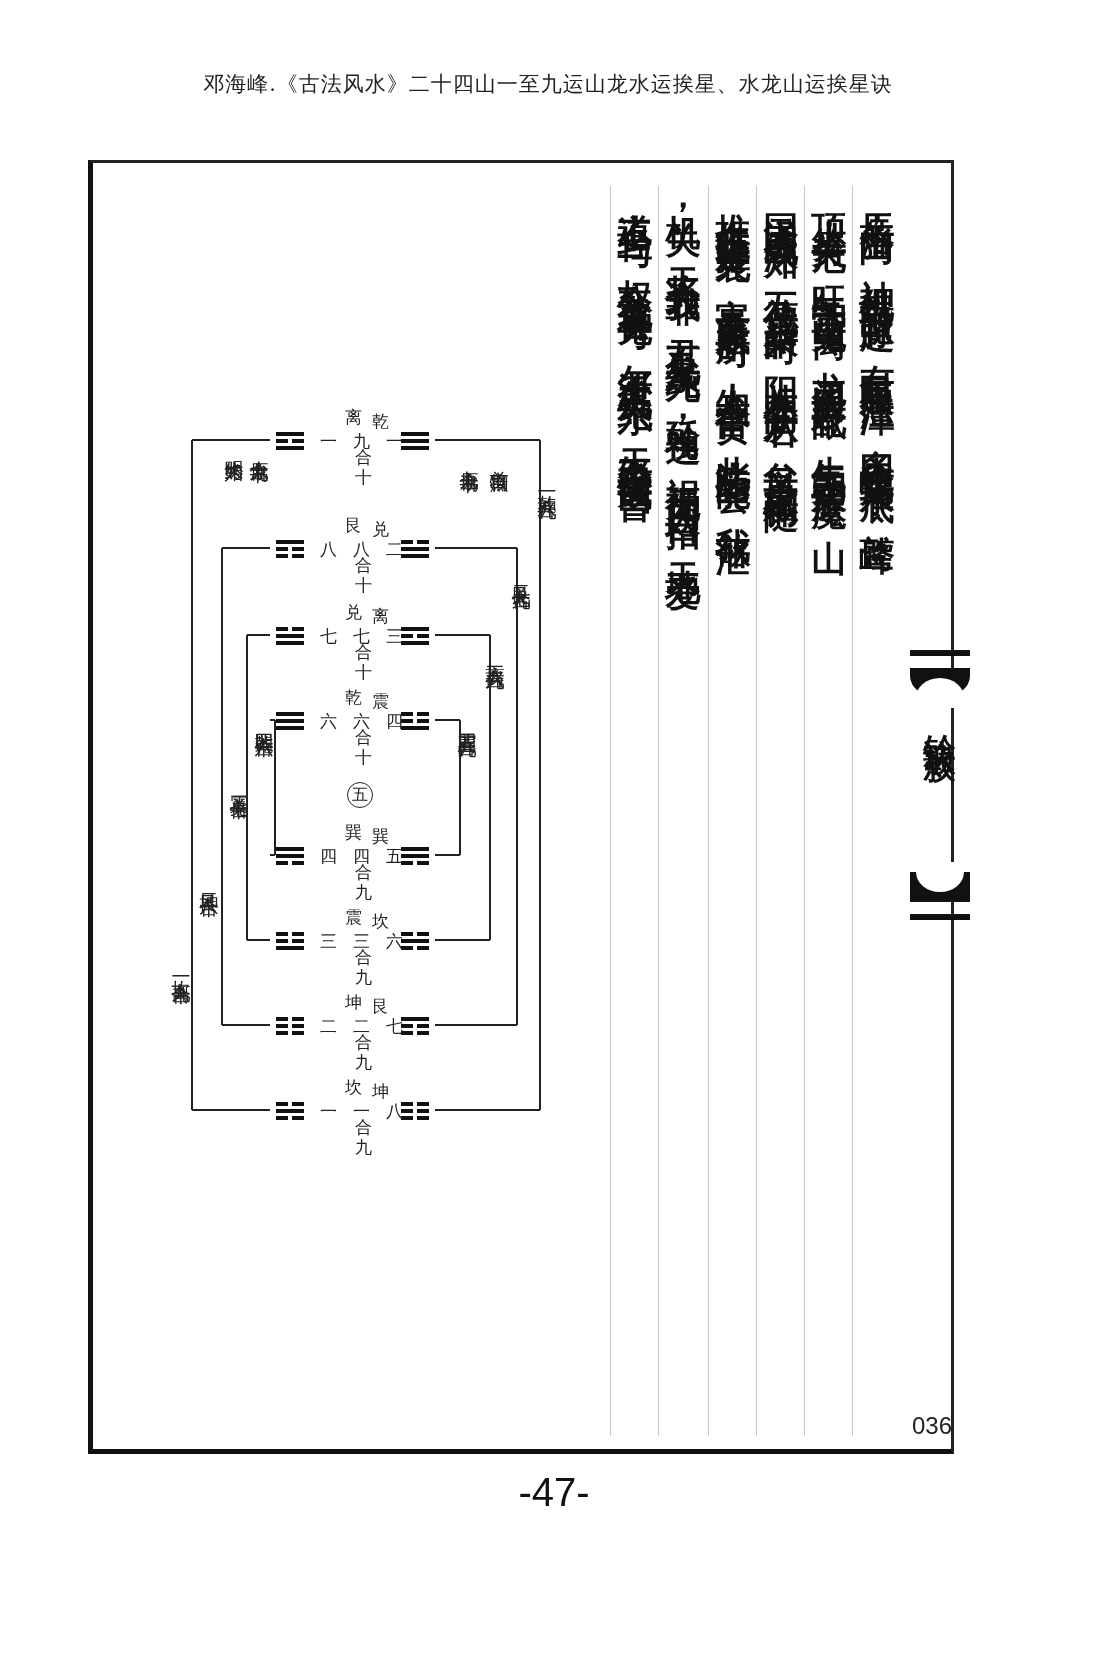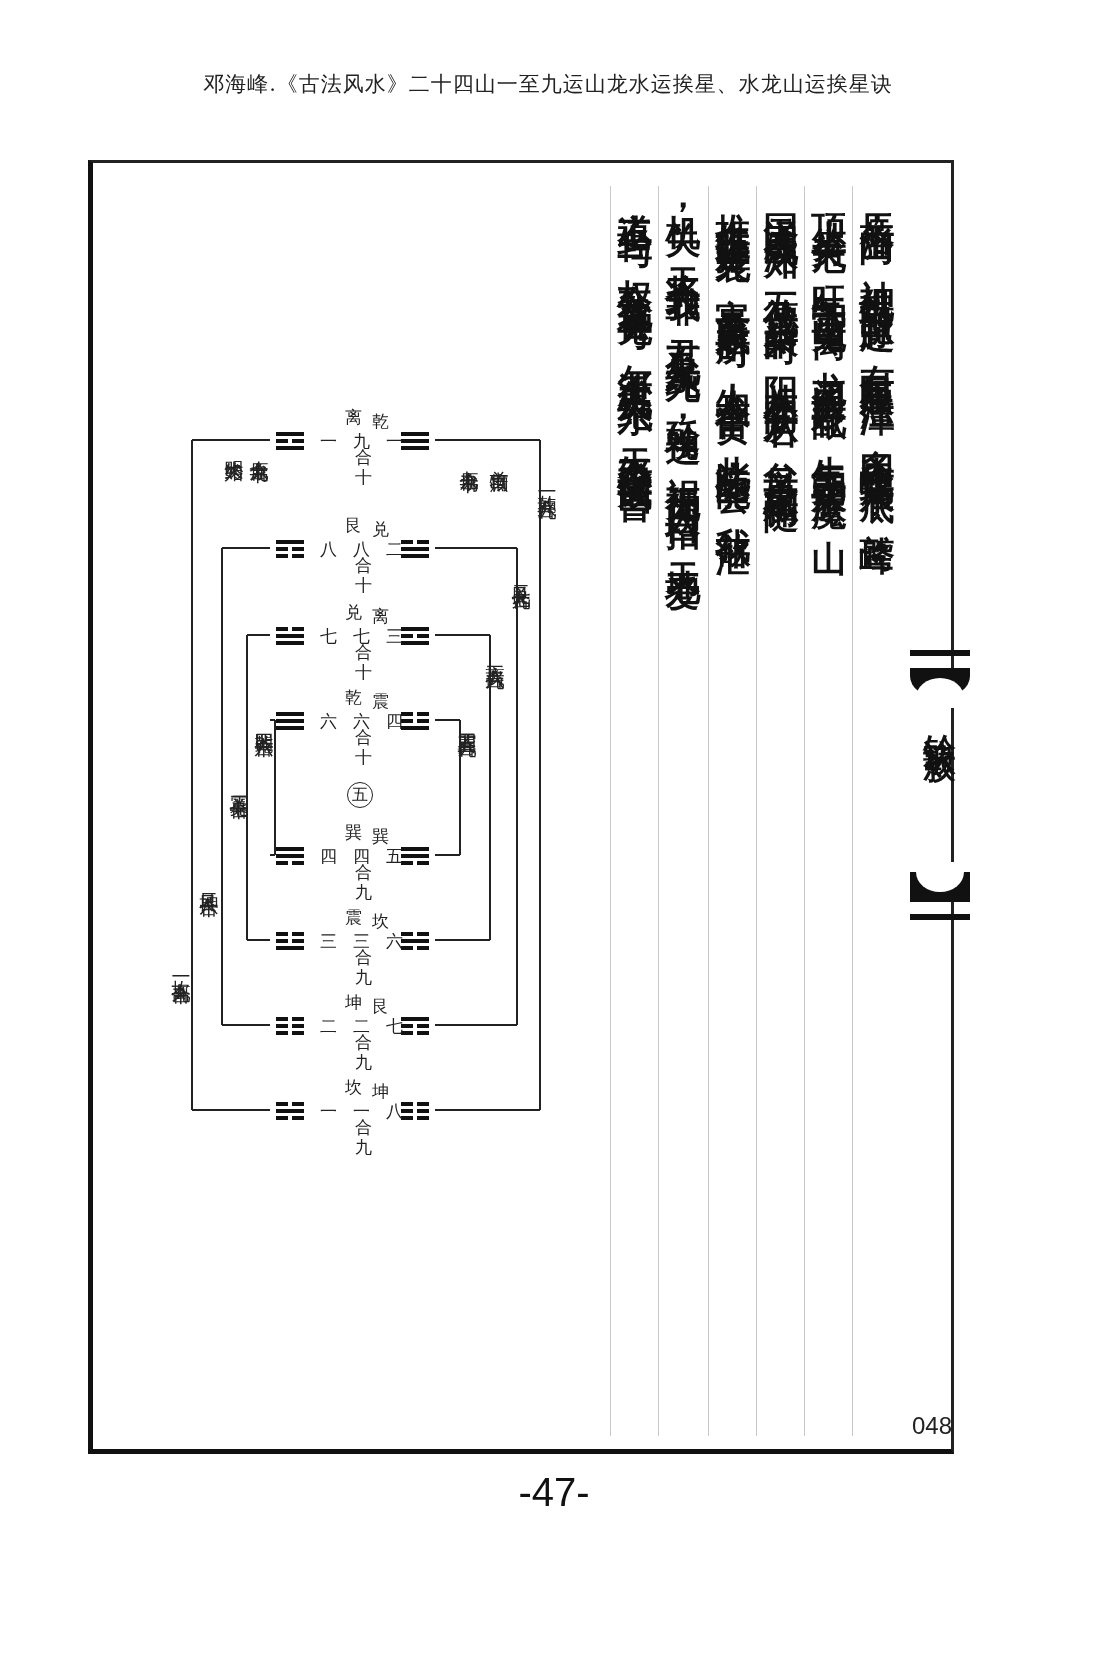--- a/index.html
+++ b/index.html
@@ -275,14 +275,14 @@
       <div class="vlbl" style="left: 22px; top: 565px;">坎一离九合十</div>
       <div class="vlbl" style="left: 340px; top: 55px;">首出庶物</div>
       <div class="vlbl" style="left: 310px; top: 55px;">九合十原书</div>
       <div class="vlbl" style="left: 388px; top: 80px;">乾一坤八合九</div>
       <div class="vlbl" style="left: 362px; top: 170px;">兑二艮七合九</div>
       <div class="vlbl" style="left: 336px; top: 250px;">离三坎六合九</div>
       <div class="vlbl" style="left: 308px; top: 318px;">震四巽五合九</div>
     </div>
 </div>
 
-<div class="pagecode">048</div>
+<div class="pagecode">036</div>
 <div class="pagenum">-47-</div>
 
 </body></html>

